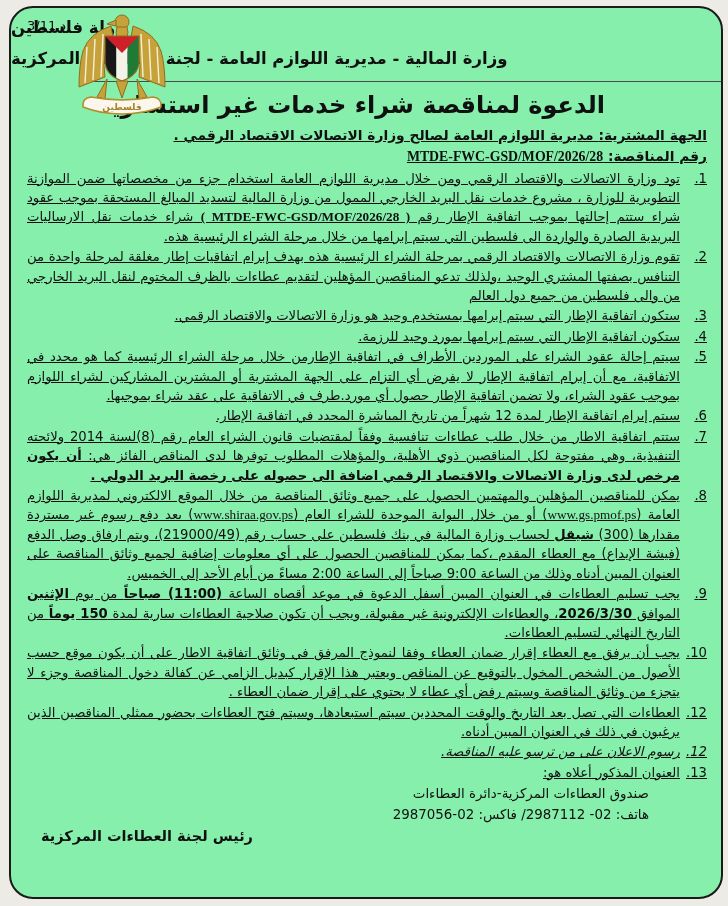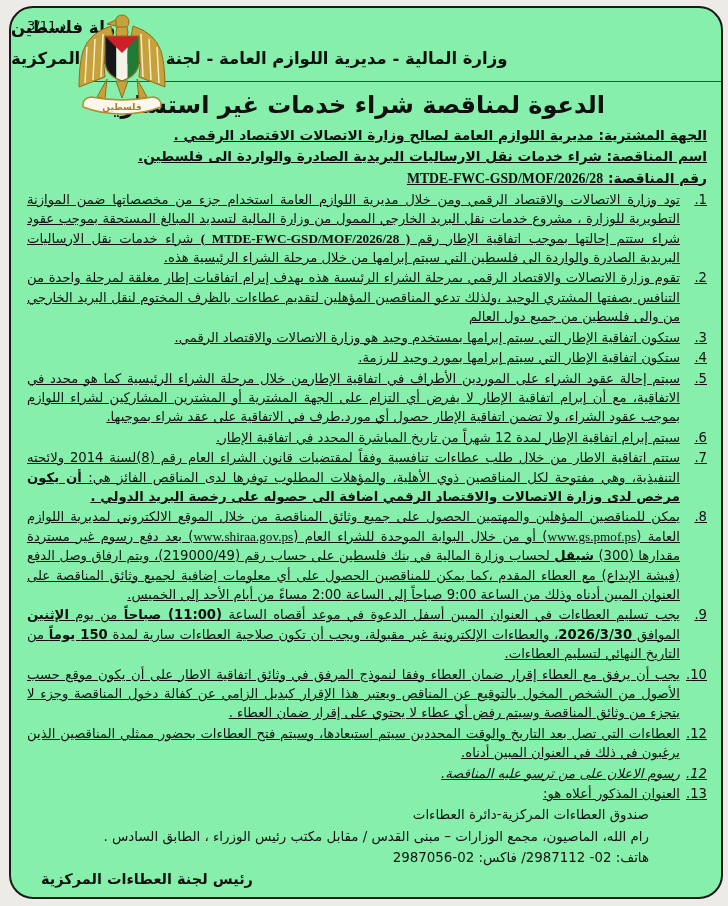--- a/index.html
+++ b/index.html
@@ -94,21 +94,20 @@
     <div class="header-line">دولة فلسطين</div>
     <div class="header-line">وزارة المالية - مديرية اللوازم العامة - لجنة العطاءات المركزية</div>
   </div>
   <hr class="header-rule">
 
   <div class="doc-title">الدعوة لمناقصة شراء خدمات غير استشارية</div>
 
   <div class="content">
     <div id="intro-block">
         <div class="intro-line"><span class="b">الجهة المشترية:</span><span class="b"> مديرية اللوازم العامة لصالح وزارة الاتصالات الاقتصاد الرقمي .</span></div>
-        <div class="intro-line"><span class="b">اسم المناقصة:</span><span class="b"> شراء خدمات نقل الارساليات البريدية الصادرة والواردة الى فلسطين.</span></div>
         <div class="intro-line"><span class="b">رقم المناقصة: </span><span class="b latin" dir="ltr">MTDE-FWC-GSD/MOF/2026/28</span></div>
       </div>
     <div id="items-list" class="items">
         <div class="item">
           <span class="num">1.</span>
           <span class="txt"><span>تود وزارة الاتصالات والاقتصاد الرقمي ومن خلال مديرية اللوازم العامة استخدام جزء من مخصصاتها ضمن الموازنة التطويرية للوزارة ، مشروع خدمات نقل البريد الخارجي الممول من وزارة المالية لتسديد المبالغ المستحقة بموجب عقود شراء ستتم إحالتها بموجب اتفاقية الإطار رقم </span><span class="b latin" dir="ltr">( MTDE-FWC-GSD/MOF/2026/28 )</span><span> شراء خدمات نقل الارساليات البريدية الصادرة والواردة الى فلسطين التي سيتم إبرامها من خلال مرحلة الشراء الرئيسية هذه.</span></span>
         </div>
         <div class="item">
           <span class="num">2.</span>
           <span class="txt"><span>تقوم وزارة الاتصالات والاقتصاد الرقمي بمرحلة الشراء الرئيسية هذه بهدف إبرام اتفاقيات إطار مغلقة لمرحلة واحدة من التنافس بصفتها المشتري الوحيد ،ولذلك تدعو المناقصين المؤهلين لتقديم عطاءات بالظرف المختوم لنقل البريد الخارجي من والى فلسطين من جميع دول العالم</span></span>
@@ -155,19 +154,18 @@
         </div>
         <div class="item">
           <span class="num u">13.</span>
           <span class="txt u"><span>العنوان المذكور أعلاه هو:</span></span>
         </div>
       </div>
   </div>
 
   <div id="address-block" class="address">
       <div class="address-line"><span>صندوق العطاءات المركزية-دائرة العطاءات</span></div>
-      <div class="address-line"><span>رام الله، الماصيون، مجمع الوزارات – مبنى القدس / مقابل مكتب رئيس الوزراء ، الطابق السادس .</span></div>
       <div class="address-line"><span>هاتف: 02- 2987112/ فاكس: 02-2987056</span></div>
     </div>
 
   <div class="signature">رئيس لجنة العطاءات المركزية</div>
 
 </div>
 
 </body></html>

